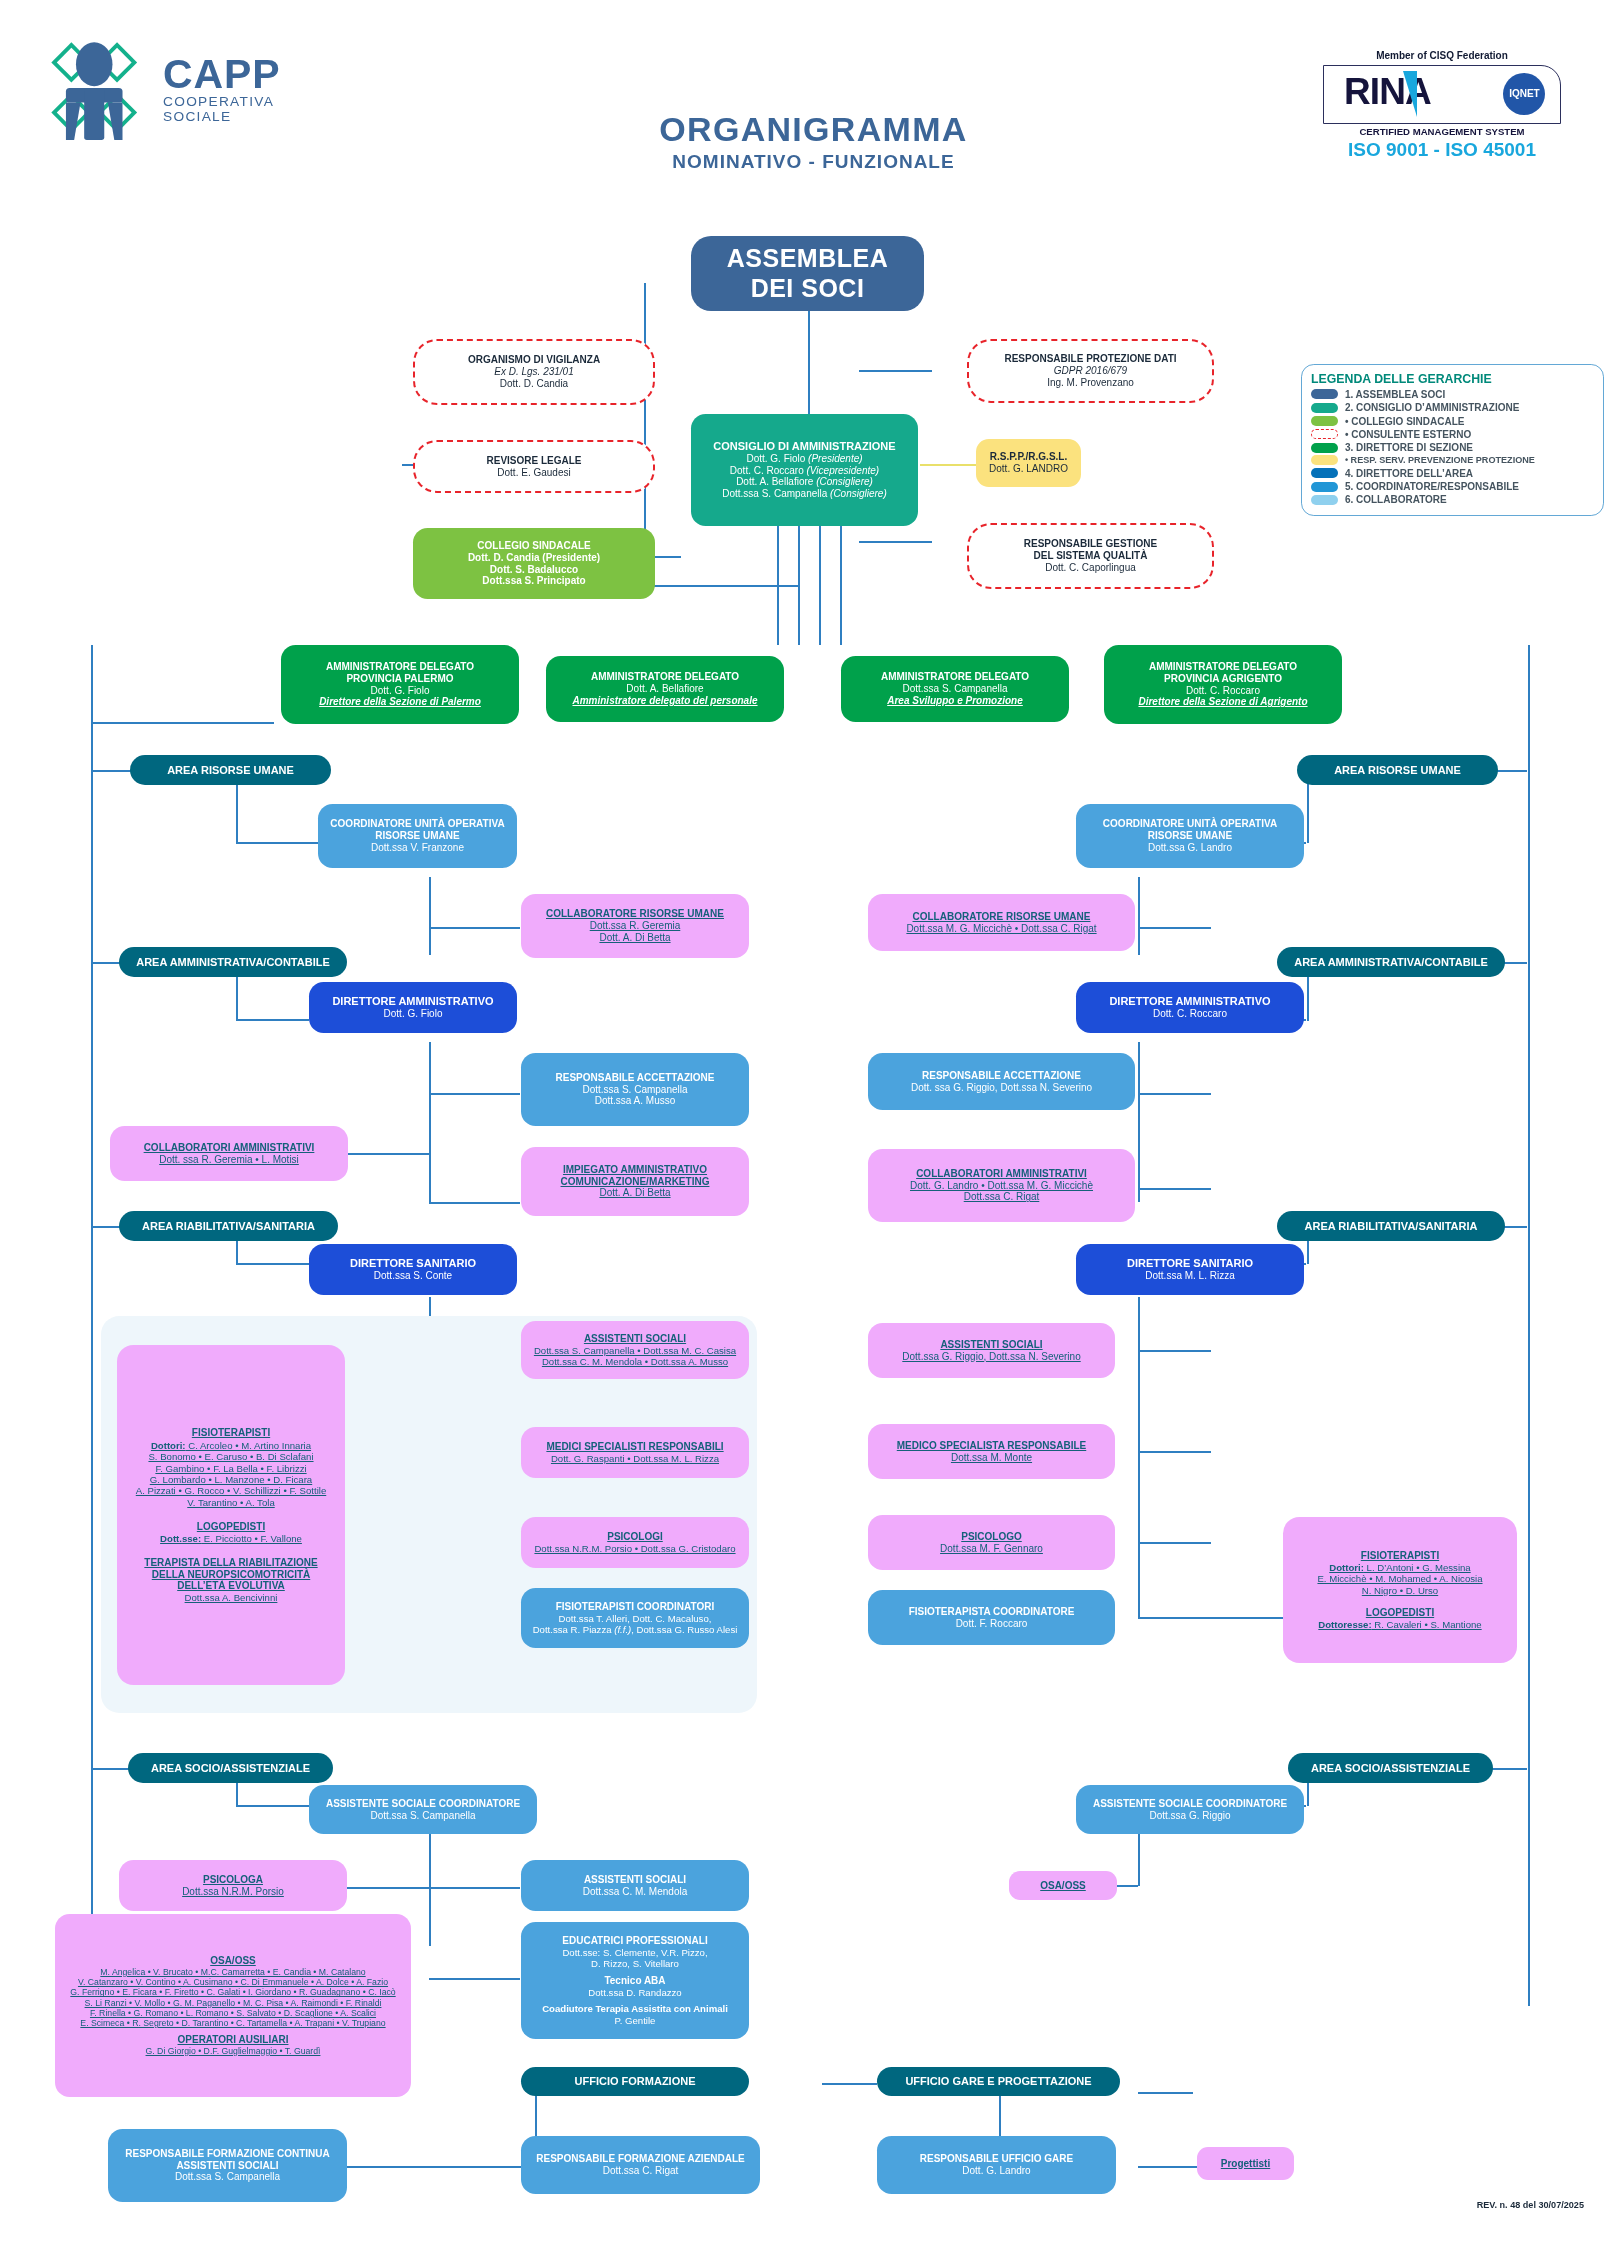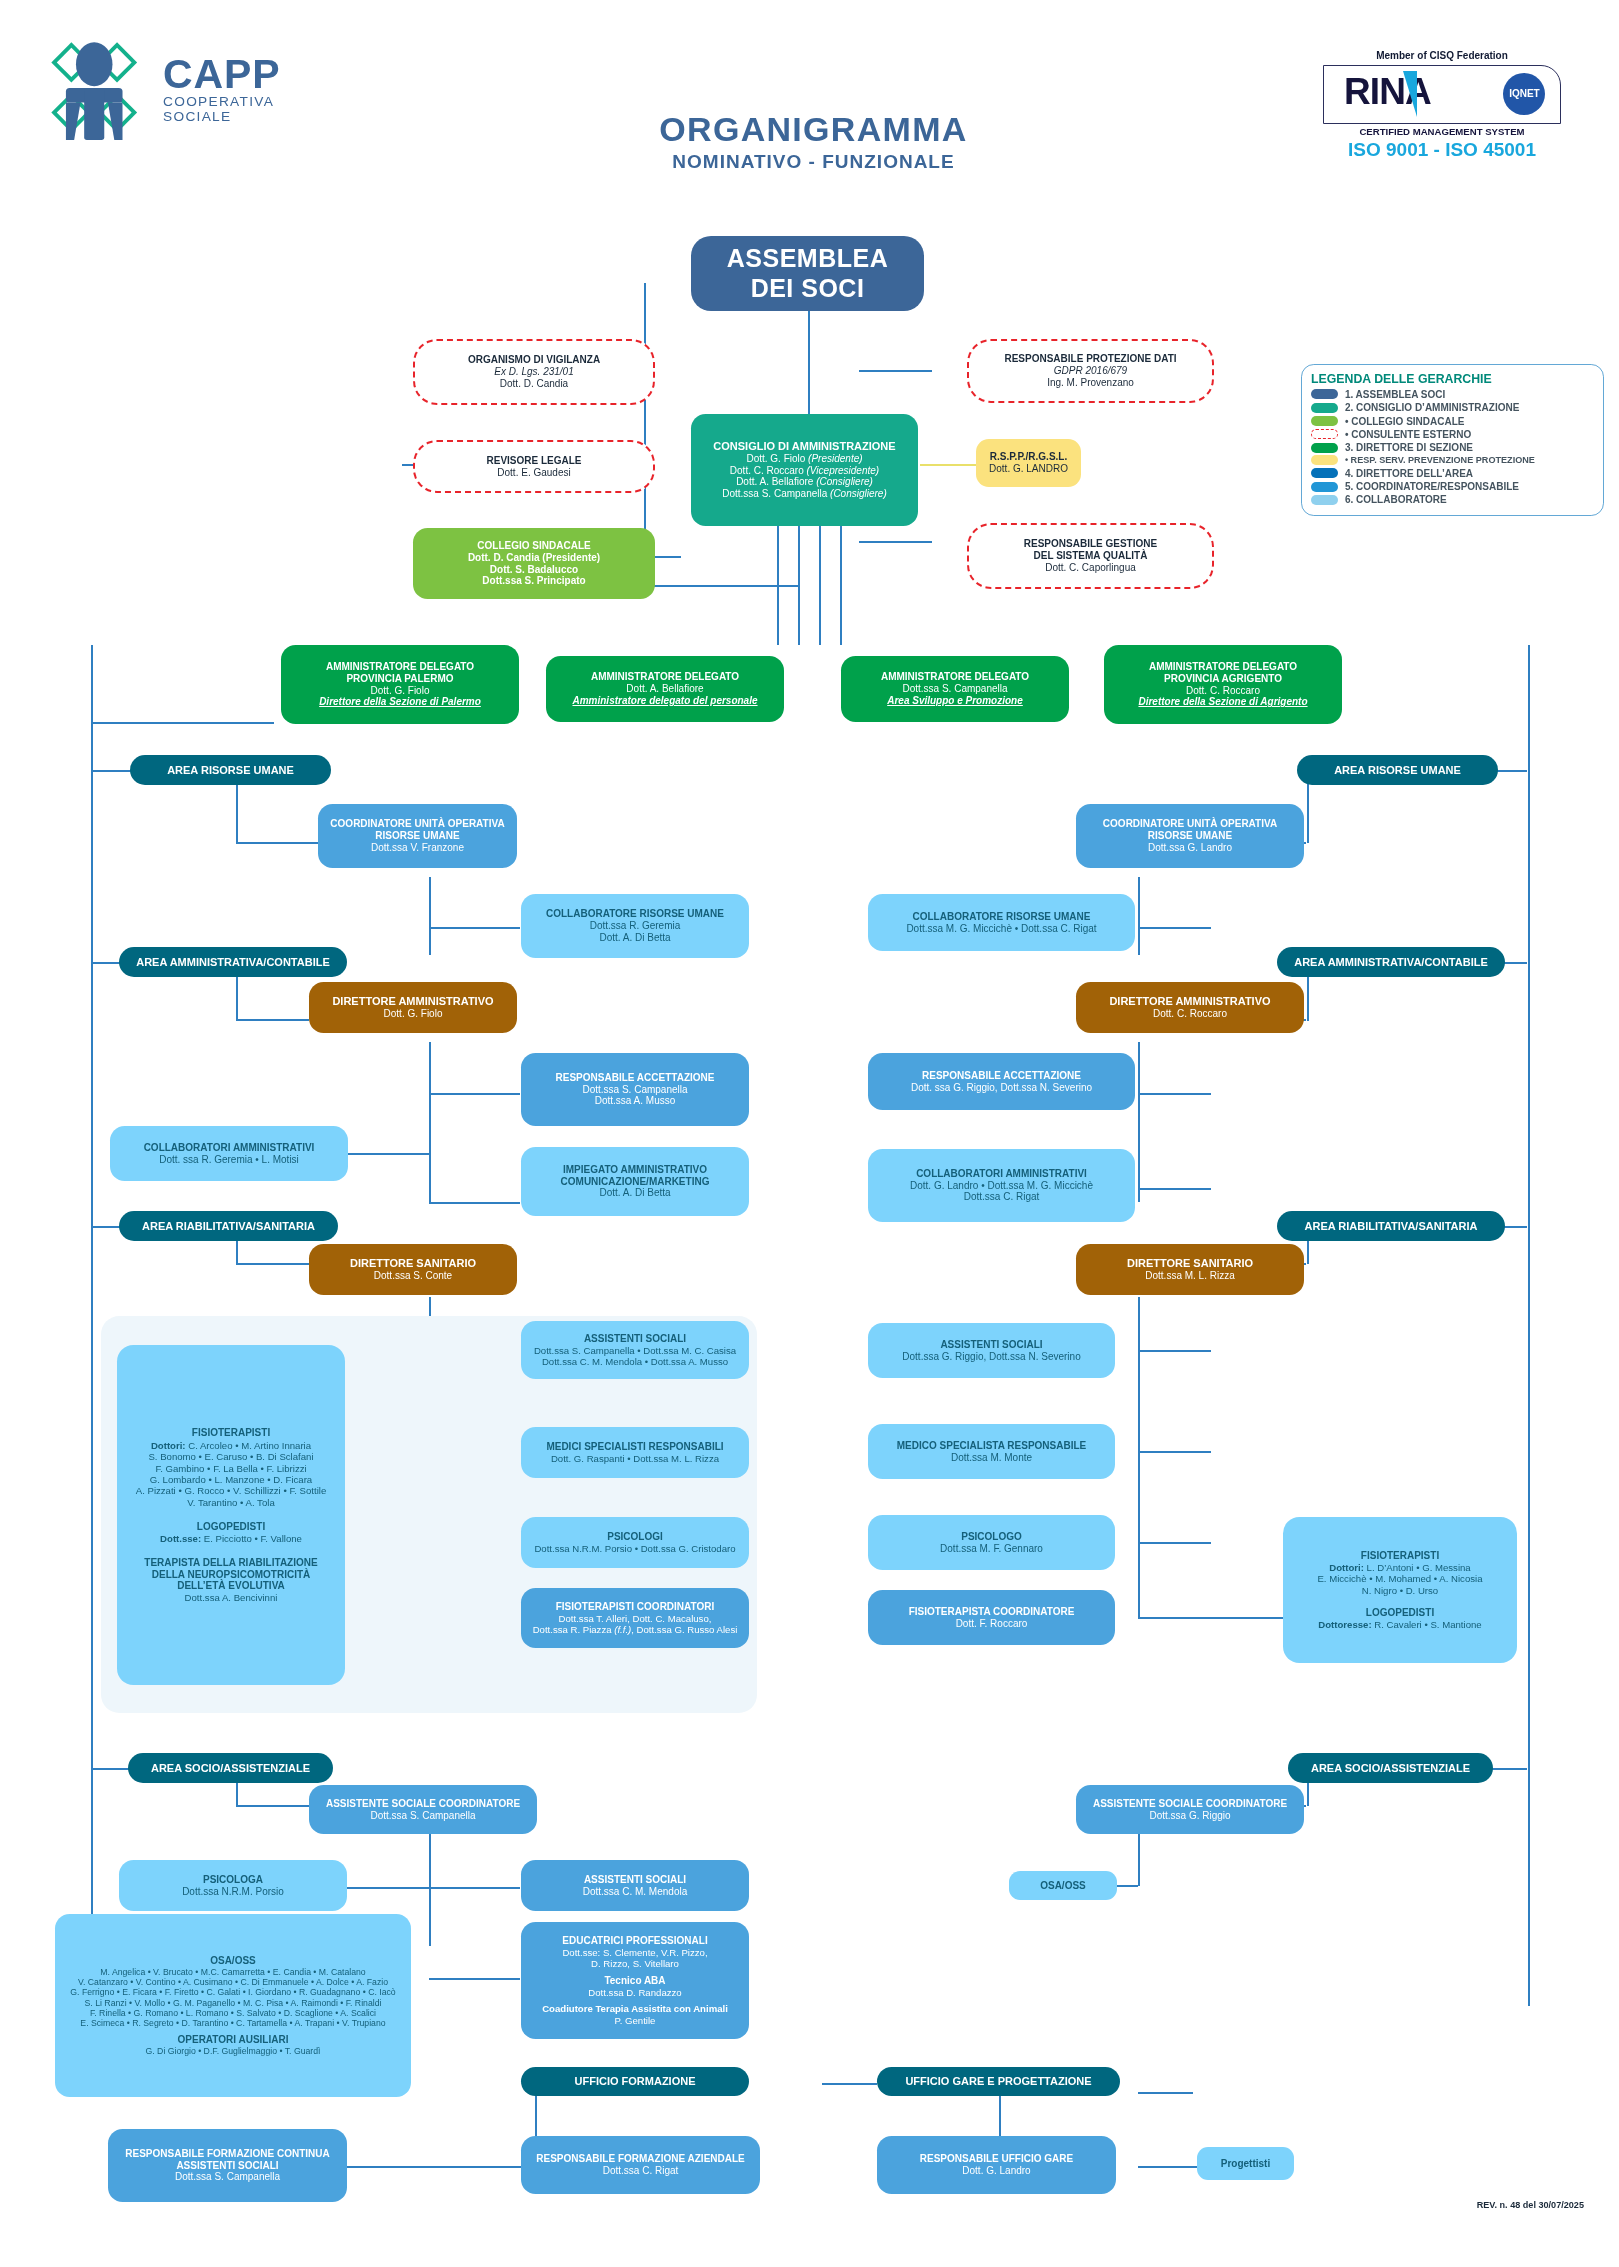--- a/index.html
+++ b/index.html
@@ -20,23 +20,23 @@
   .vl{width:1.8px;}
   .line-y{position:absolute;background:#e9e06a;height:1.8px;}
 
   
   .c-assemblea{background:#3c6698;color:#fff;border-radius:20px;}
   .c-cda{background:#15a98c;color:#fff;}
   .c-collegio{background:#7dc242;color:#fff;}
   .c-sezione{background:#00a14b;color:#fff;}
   .c-rspp{background:#fbe27e;color:#1b2a3a;}
   .c-area{background:#00677f;color:#fff;border-radius:18.3px;}
-  .c-direttore{background:#a16207;color:#fff;}
+  .c-direttore{background:#1d4ed8;color:#fff;}
   .c-coord{background:#4ba3dd;color:#fff;}
-  .c-collab{background:#7dd3fc;color:#15607a;}
+  .c-collab{background:#f0abfc;color:#15607a;text-decoration:underline;}
   .c-group{background:#eef6fb;border-radius:16.4px;}
   .c-dashed{background:#ffffff;border:2.7px dashed #e8232a;color:#1b2a3a;border-radius:24px;}
 
   
   .fs9{font-size:8.7px;}
   .fs10{font-size:9.6px;}
   .fs11{font-size:10px;}
   .fs12{font-size:11px;}
   .ital{font-style:italic;}
   .und{text-decoration:underline;font-style:italic;font-weight:bold;}

